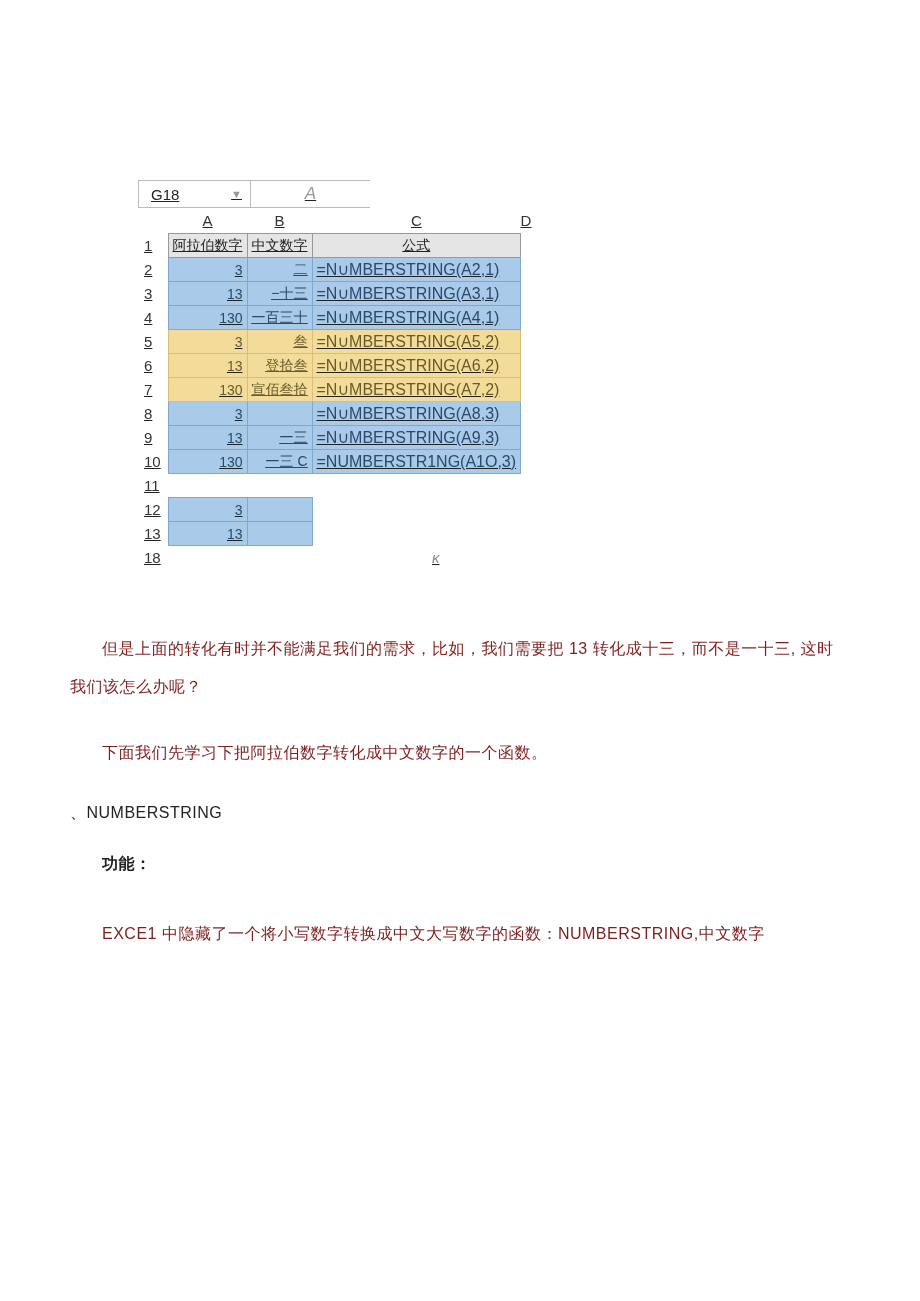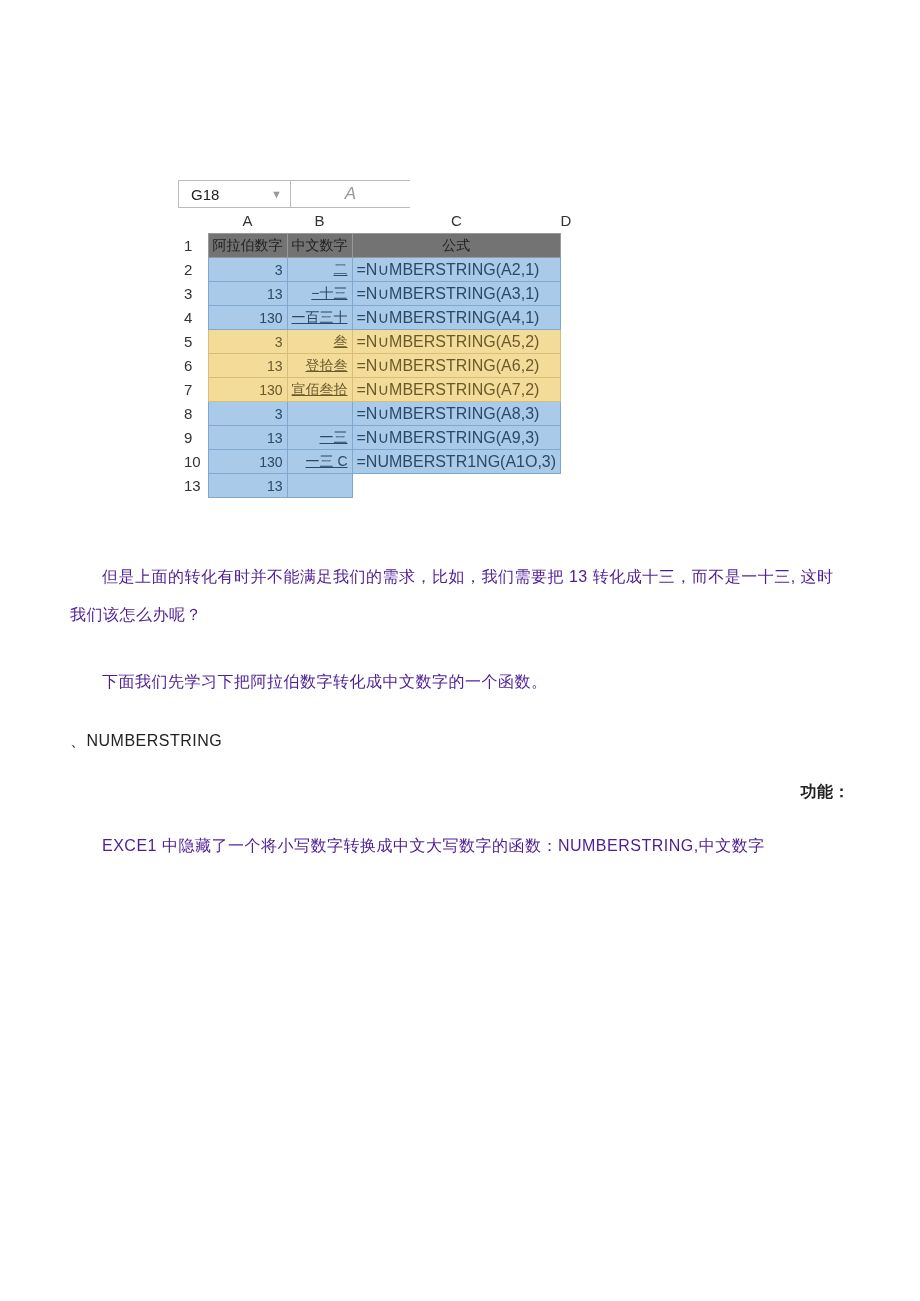--- a/index.html
+++ b/index.html
@@ -5,23 +5,24 @@
     * { box-sizing: border-box; margin: 0; padding: 0; }
     body {
       font-family: "Microsoft YaHei", Arial, sans-serif;
       background: #fff;
       width: 920px;
       padding: 180px 70px 60px 70px;
       font-size: 16px;
       color: #222;
     }
     .sheet-wrap {
-      margin-left: 108px;
+      margin-left: 68px;
       margin-bottom: 60px;
       font-family: Arial, "Microsoft YaHei", sans-serif;
+      text-decoration: underline;
     }
     .name-box-row {
       display: flex;
       align-items: center;
       border-left: 1px solid #bbb;
       border-top: 1px solid #bbb;
       height: 28px;
       width: 232px;
     }
     .name-box {
@@ -71,45 +72,44 @@
     .colA { width: 95px; }
     .colB { width: 80px; }
     .colC { width: 225px; }
     .colD { width: 40px; }
     .cell {
       border: 1px solid #fff;
       padding: 2px 4px;
       height: 24px;
       font-size: 14px;
     }
-    .hdr { text-align: center; background:#737373; border:1px solid #999; }
+    .hdr { text-align: center; background:#e5e5e5; border:1px solid #999; }
     .num { text-align: right; }
     .cn { text-align: right; text-decoration: underline; }
     .formula { text-align: left; font-size: 16px; }
     .blue { background: #a9cae8; border: 1px solid #7fa8d0; color:#2a4a6a;}
     .yellow { background: #f3dc9a; border: 1px solid #d8be77; color:#6a5a2a;}
     .plain { border: none; }
     .para {
       line-height: 2.4;
       margin: 18px 0 28px 0;
       text-indent: 2em;
       letter-spacing: 0.5px;
-      color: #4c1d95;
+      color: #7f1d1d;
     }
     .sec-title {
       font-weight: normal;
       margin: 30px 0 24px 0;
       letter-spacing: 0.5px;
     }
     .sub-title {
       font-weight: bold;
-      margin: 30px 0 24px 0;
+      margin: 30px 0 40px 0;
       text-indent: 2em;
       letter-spacing: 0.5px;
-      text-align: right;
     }
     .italic-k {
       padding-left: 120px;
       font-style: italic;
       color: #888;
       font-size: 15px;
     }
   </style>
 </head>
 <body>
@@ -199,26 +199,47 @@
       <td class="cell plain"></td>
     </tr>
     <tr>
       <td class="rowhdr">10</td>
       <td class="cell num blue">130</td>
       <td class="cell cn blue">一三 C</td>
       <td class="cell formula blue">=NUMBERSTR1NG(A1O,3)</td>
       <td class="cell plain"></td>
     </tr>
     <tr>
+      <td class="rowhdr">11</td>
+      <td class="cell plain"></td>
+      <td class="cell plain"></td>
+      <td class="cell plain"></td>
+      <td class="cell plain"></td>
+    </tr>
+    <tr>
+      <td class="rowhdr">12</td>
+      <td class="cell num blue">3</td>
+      <td class="cell blue"></td>
+      <td class="cell plain"></td>
+      <td class="cell plain"></td>
+    </tr>
+    <tr>
       <td class="rowhdr">13</td>
       <td class="cell num blue">13</td>
       <td class="cell blue"></td>
       <td class="cell plain"></td>
       <td class="cell plain"></td>
     </tr>
+    <tr>
+      <td class="rowhdr">18</td>
+      <td class="cell plain"></td>
+      <td class="cell plain"></td>
+      <td class="cell plain italic-k">κ</td>
+      <td class="cell plain"></td>
+    </tr>
   </tbody>
     </table>
 </div>
 
 <p class="para" style="text-indent:2em;">但是上面的转化有时并不能满足我们的需求，比如，我们需要把 13 转化成十三，而不是一十三, 这时我们该怎么办呢？</p>
 
 <p class="para">下面我们先学习下把阿拉伯数字转化成中文数字的一个函数。</p>
 
 <p class="sec-title">、NUMBERSTRING</p>
 

